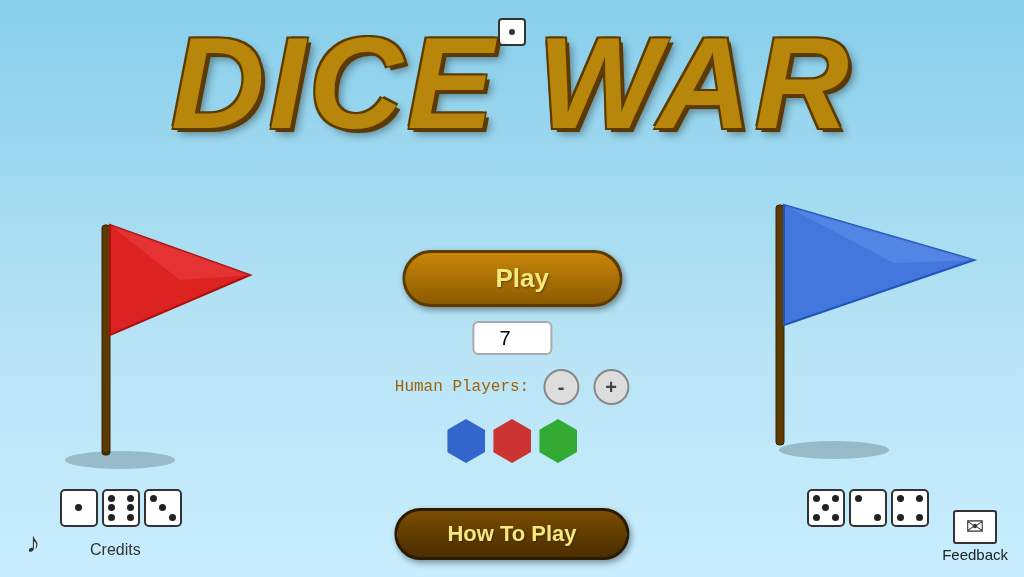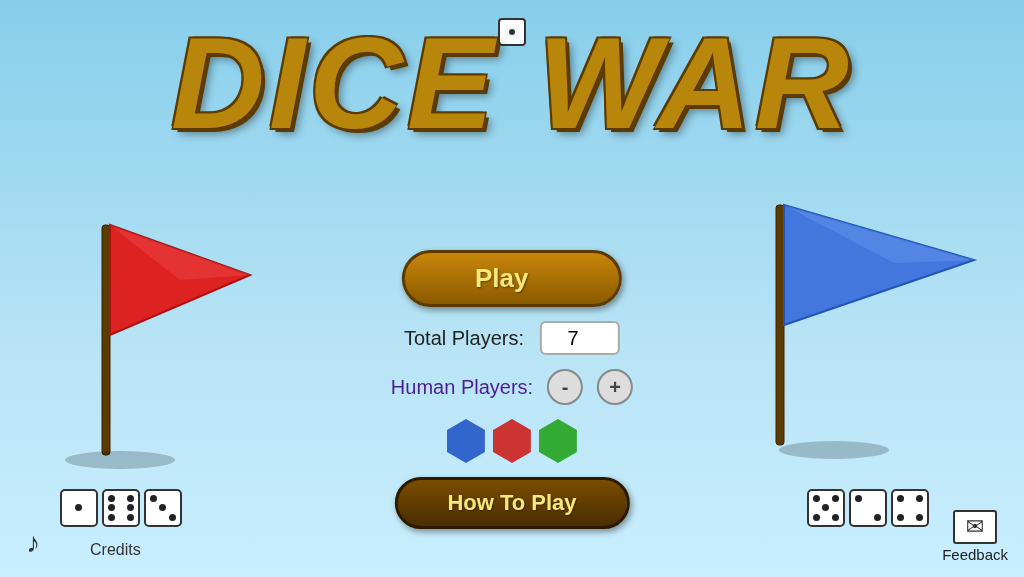--- a/index.html
+++ b/index.html
@@ -79,21 +79,21 @@
       color: #f5e87c;
       font-size: 26px;
       font-weight: bold;
       border: 3px solid #5c3a00;
       border-radius: 30px;
       padding: 10px 70px;
       cursor: pointer;
       box-shadow: 2px 3px 6px rgba(0,0,0,0.4);
       text-shadow: 1px 1px 2px rgba(0,0,0,0.4);
       min-width: 220px;
-      text-align: left;
+      text-align: right;
     }
 
     #total-players-row {
       display: flex;
       align-items: center;
       gap: 16px;
     }
 
     #total-players-label {
       font-size: 20px;
@@ -112,22 +112,23 @@
       text-align: center;
     }
 
     #human-players-row {
       display: flex;
       align-items: center;
       gap: 14px;
     }
 
     #human-players-label {
-      font-size: 20px;
-      color: #4c1d95;
+      font-size: 16px;
+      color: #a16207;
+      font-family: Liberation Mono, monospace;
     }
 
     .circle-btn {
       width: 36px;
       height: 36px;
       border-radius: 50%;
       border: 2px solid #888;
       background: #ddd;
       font-size: 20px;
       font-weight: bold;
@@ -157,20 +158,21 @@
       font-size: 22px;
       font-weight: bold;
       border: 3px solid #2c1a00;
       border-radius: 30px;
       padding: 10px 50px;
       cursor: pointer;
       box-shadow: 2px 3px 6px rgba(0,0,0,0.4);
       text-shadow: 1px 1px 2px rgba(0,0,0,0.3);
       min-width: 220px;
       text-align: center;
+      margin-top: 31px;
     }
 
     
     #red-flag-container {
       position: absolute;
       left: 30px;
       top: 195px;
       width: 240px;
       height: 280px;
     }
@@ -396,21 +398,20 @@
     <div class="dot"></div>
       <div class="dot-empty"></div>
       <div class="dot"></div>
   </div>
 </div>
 
 <div id="center-controls">
   <button id="play-button">Play</button>
 
   <div id="total-players-row">
-    <span id="total-players-label">Total Players:</span>
     <select id="total-players-select">
       <option>2</option>
       <option>3</option>
       <option>4</option>
       <option>5</option>
       <option>6</option>
       <option selected="">7</option>
       <option>8</option>
     </select>
   </div>

